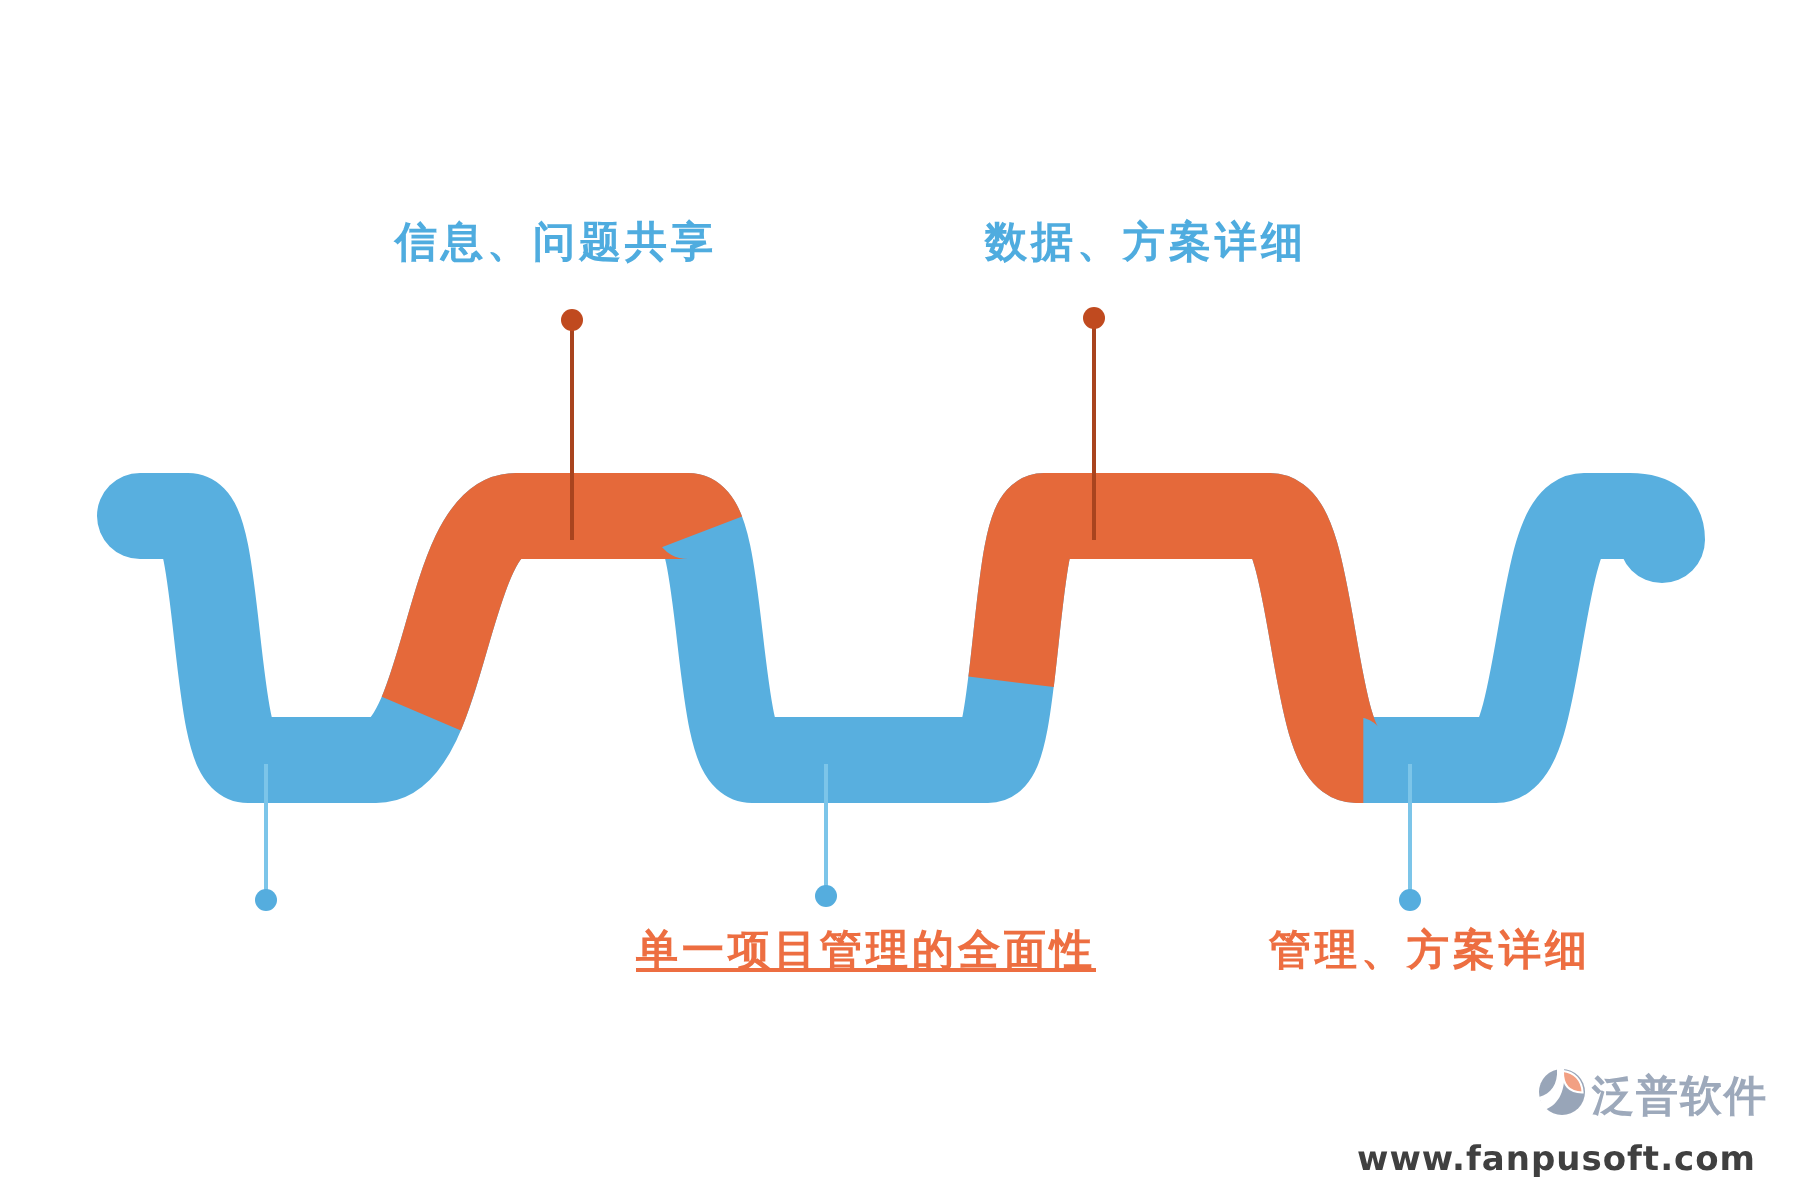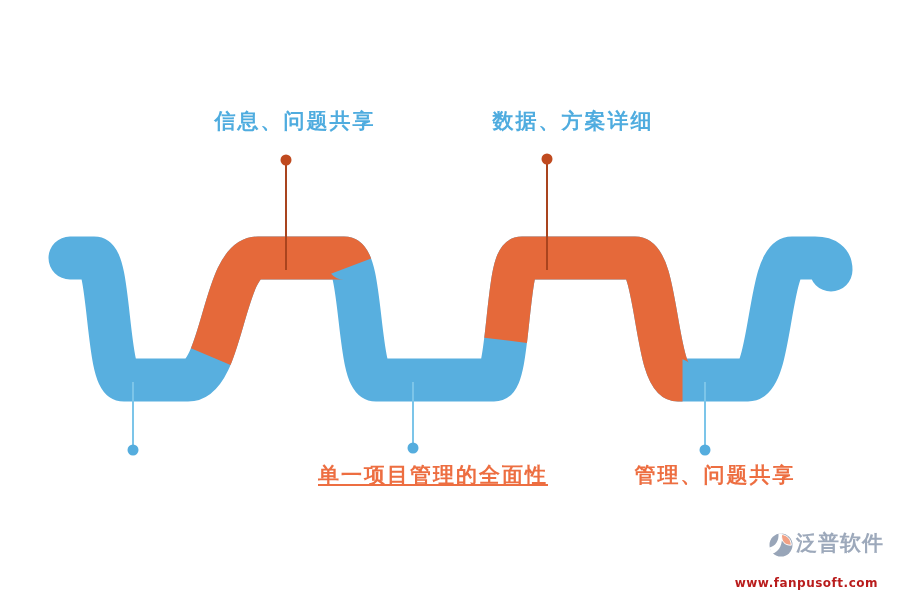--- a/index.html
+++ b/index.html
@@ -31,36 +31,36 @@
   .label-top { color: #4facdf; }
   .label-bottom { color: #ed6e41; }
   .logo {
     position: absolute;
     right: 16px;
     bottom: 10px;
     text-align: center;
   }
   .logo-row {
     display: flex;
-    align-items: flex-end;
+    align-items: flex-start;
     justify-content: flex-end;
     gap: 3px;
   }
   .logo-name {
     font-size: 21px;
     font-weight: bold;
     color: #9da9bb;
     letter-spacing: 1px;
   }
   .logo-url {
-    font-size: 12px;
+    font-size: 17px;
     font-weight: 600;
-    color: #b91c1c;
+    color: #404040;
     letter-spacing: 0.5px;
-    margin-top: 19px;
+    margin-top: 8px;
     margin-right: 6px;
   }
 </style>
 </head>
 <body>
 
 <div class="canvas">
 
   <svg class="wave-svg" width="900" height="600" viewBox="0 0 900 600">
 
@@ -103,28 +103,28 @@
     <line x1="133" y1="382" x2="133" y2="445" stroke="#7cc5e9" stroke-width="2"></line>
     <circle cx="133" cy="450" r="5.5" fill="#55adde"></circle>
 
     <line x1="413" y1="382" x2="413" y2="443" stroke="#7cc5e9" stroke-width="2"></line>
     <circle cx="413" cy="448" r="5.5" fill="#55adde"></circle>
 
     <line x1="705" y1="382" x2="705" y2="445" stroke="#7cc5e9" stroke-width="2"></line>
     <circle cx="705" cy="450" r="5.5" fill="#55adde"></circle>
   </svg>
 
-  <div class="label label-top" style="left:295px; top:107px;text-align:center;">信息、问题共享</div>
+  <div class="label label-top" style="left:278px; top:107px;text-align:center;">信息、问题共享</div>
 
   <div class="label label-top" style="left:573px; top:107px;">数据、方案详细</div>
 
 
   <div class="label label-bottom" style="left:433px; top:461px;text-decoration:underline;">单一项目管理的全面性</div>
 
-  <div class="label label-bottom" style="left:715px; top:461px;">管理、问题共享</div>
+  <div class="label label-bottom" style="left:715px; top:461px;">管理、方案详细</div>
 
   <div class="logo">
     <div class="logo-row">
       <svg width="24" height="24" viewBox="0 0 24 24">
         <circle cx="12" cy="12" r="11.5" fill="#98a5b8"></circle>
         <path d="M 9.5 0.5 C 10 8 6.5 13 0.5 14.5 L 3 21 C 11 18.5 14 10 13 0.5 Z" fill="#ffffff"></path>
         <path d="M 12.5 1.5 C 12.3 8.5 15.5 12.3 22.3 12.2 C 22 6 18 2 12.5 1.5 Z" fill="#f2a083" stroke="#ffffff" stroke-width="1"></path>
       </svg>
       <span class="logo-name">泛普软件</span>
     </div>

